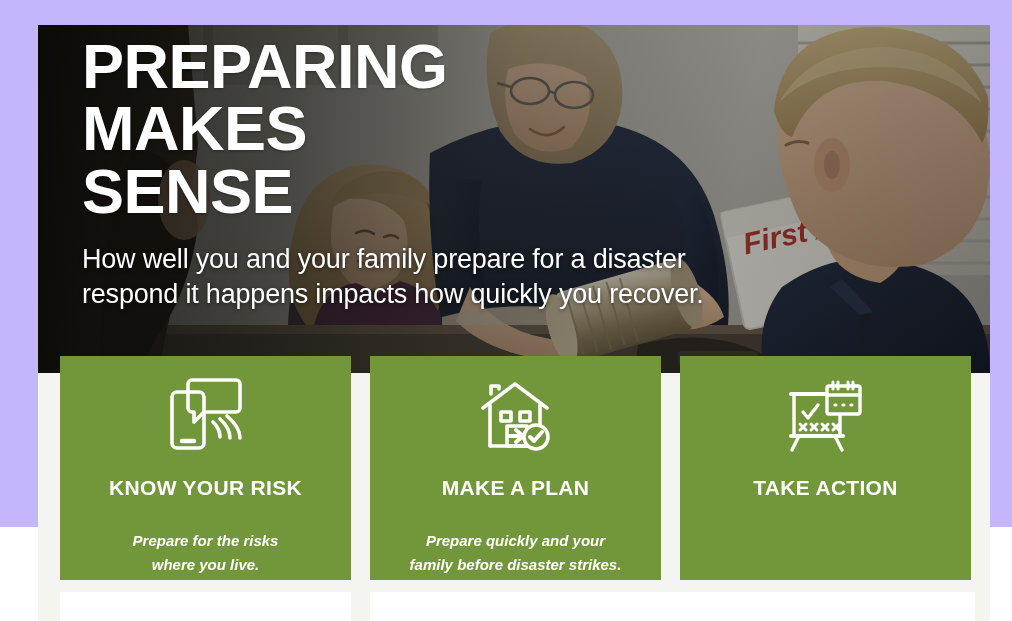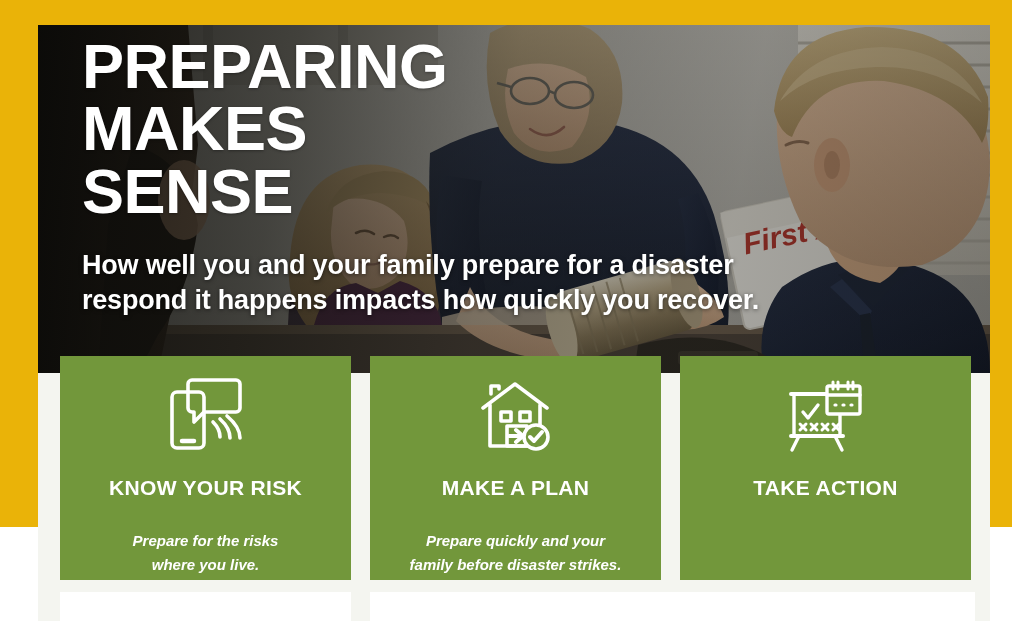--- a/index.html
+++ b/index.html
@@ -10,21 +10,21 @@
     overflow: hidden;
     background: #ffffff;
     font-family: "Liberation Sans", sans-serif;
   }
 
   
   .page {
     position: relative;
     width: 1012px;
     height: 527px;
-    background: #eab308;
+    background: #c4b5fd;
   }
 
   
   .content-bg {
     position: absolute;
     left: 38px;
     top: 368px;
     width: 952px;
     height: 253px;
     background: #f4f5f0;
@@ -68,24 +68,24 @@
     color: #ffffff;
     font-family: "Liberation Sans Narrow", "Liberation Sans", sans-serif;
     font-weight: 700;
     font-size: 63px;
     line-height: 0.99;
     letter-spacing: -0.5px;
     text-shadow: 0 1px 3px rgba(0,0,0,.35);
   }
   .hero-title .tl { display: block; }
   .hero-sub {
-    margin-top: 26px;
+    margin-top: 20px;
     color: #ffffff;
     font-family: "Liberation Sans Narrow", "Liberation Sans", sans-serif;
-    font-weight: 700;
+    font-weight: 400;
     font-size: 27px;
     line-height: 1.30;
     letter-spacing: -0.2px;
     text-shadow: 0 1px 4px rgba(0,0,0,.55);
     width: 720px;
   }
   .hero-sub .sl { display: block; }
 
   
   .cards {

